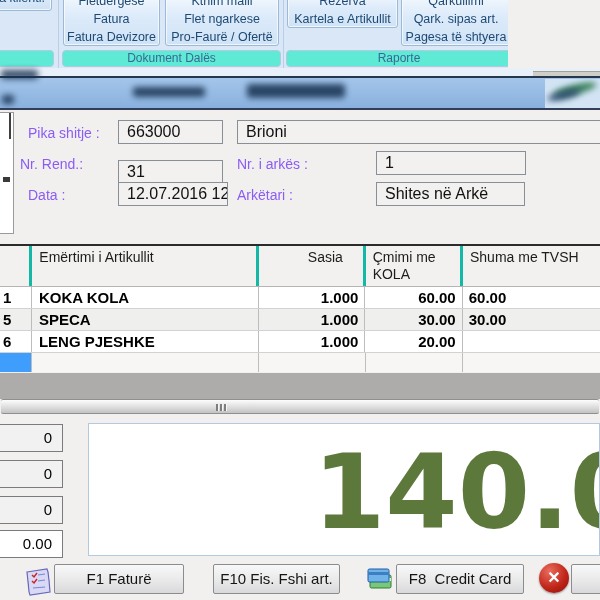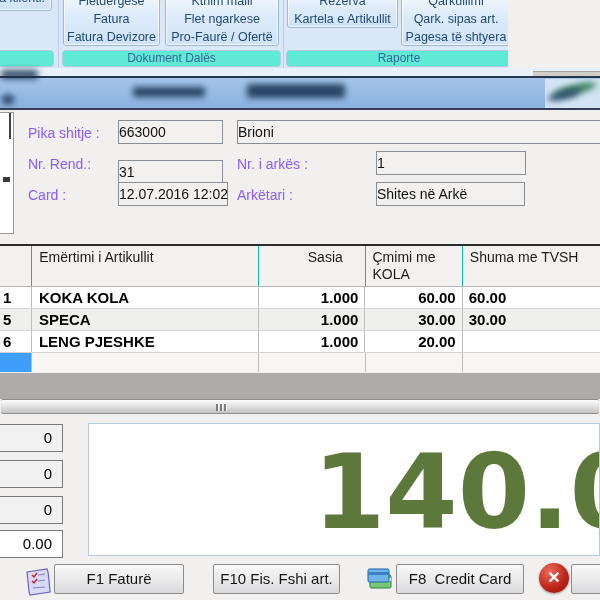--- a/index.html
+++ b/index.html
@@ -29,28 +29,28 @@
   .logo-box { position:absolute; left:545px; top:79px; width:55px; height:29px; background:#d2e4f4; overflow:hidden; }
   .swoosh1 { position:absolute; left:8px; top:6px; width:44px; height:9px; background:#2f7a50; filter:blur(3px); transform:rotate(-14deg); border-radius:50%; }
   .swoosh2 { position:absolute; left:2px; top:12px; width:34px; height:8px; background:#2c4a6e; filter:blur(3px); transform:rotate(-14deg); border-radius:50%; }
 
   
   .left-panel { position:absolute; left:-6px; top:112px; width:20px; height:122px; background:#fff; border:1px solid #9a9a9a; }
   .left-panel-dark { position:absolute; left:9px; top:113px; width:2px; height:26px; background:#3f3f3f; }
   .left-panel-dash { position:absolute; left:3px; top:177px; width:7px; height:5px; background:#3a3a3a; }
 
   .flabel { position:absolute; font-size:14px; color:#8b5cf6; white-space:nowrap; }
-  .fbox { position:absolute; height:24px; background:#f2f1f0; border:1px solid #898f97; font-size:14px; color:#111;
-          line-height:22px; white-space:nowrap; overflow:hidden; }
+  .fbox { position:absolute; height:24px; background:#f2f1f0; border:1px solid #898f97; font-size:16px; color:#111;
+          line-height:22px; padding-left:8px; white-space:nowrap; overflow:hidden; }
 
   
   .tbl-topline { position:absolute; left:0; top:244px; width:600px; height:2px; background:#2b2b2b; }
   .tbl-clip { position:absolute; left:0; top:246px; width:600px; height:128px; overflow:hidden; }
   .thead { display:flex; width:640px; height:41px; background:#f2f1ef; border-bottom:1px solid #b5b5b5; }
-  .th { border-right:1px solid #14b8a6; font-size:14px; color:#1c1c1c; padding:3px 0 0 7px; line-height:17px; }
+  .th { border-right:3px solid #14b8a6; font-size:14px; color:#1c1c1c; padding:3px 0 0 7px; line-height:17px; }
   .trow { display:flex; width:640px; height:22px; border-bottom:1px solid #d2d2d2; background:#fff; }
   .trow.alt { background:#efefee; }
   .trow.emptyrow { background:#f7f6f4; height:19px; border-bottom:none; }
   .td { border-right:1px solid #bdbdbd; font-size:15px; font-weight:bold; color:#000; line-height:21px;
         white-space:nowrap; overflow:hidden; }
   .c0 { width:34px; } .c1 { width:243px; } .c2 { width:69px;margin-left:42px; } .c3 { width:104px; } .c4 { width:190px; border-right:none; }
   .td.c0 { padding-left:3px; } .td.c1 { padding-left:7px; }
   .td.num-r { text-align:right; padding-right:6px; }
   .sel-cell { background:#3f9efc; width:34px; height:19px; border-right:1px solid #bdbdbd; }
 
@@ -138,26 +138,26 @@
   </div>
 
   <div class="left-panel"></div>
   <div class="left-panel-dark"></div>
   <div class="left-panel-dash"></div>
 
   <div class="flabel" style="left:28px; top:125px;">Pika shitje :</div>
   <div class="fbox" style="left:118px; top:120px; width:105px;">663000</div>
   <div class="fbox" style="left:237px; top:120px; width:370px;">Brioni</div>
 
-  <div class="flabel" style="left:28px; top:156px;">Nr. Rend.:</div>
+  <div class="flabel" style="left:20px; top:156px;">Nr. Rend.:</div>
   <div class="fbox" style="left:118px; top:160px; width:105px;">31</div>
   <div class="flabel" style="left:237px; top:156px;">Nr. i arkës :</div>
   <div class="fbox" style="left:376px; top:151px; width:150px;">1</div>
 
-  <div class="flabel" style="left:28px; top:187px;">Card :</div>
+  <div class="flabel" style="left:28px; top:187px;">Data :</div>
   <div class="fbox" style="left:118px; top:182px; width:110px;">12.07.2016 12:02</div>
   <div class="flabel" style="left:237px; top:187px;">Arkëtari :</div>
   <div class="fbox" style="left:376px; top:182px; width:149px;">Shites në Arkë</div>
 
   <div class="tbl-topline"></div>
   <div class="tbl-clip">
     <div class="thead">
       <div class="th c0"></div>
       <div class="th c1">Emërtimi i Artikullit</div>
       <div class="th c2">Sasia</div>

